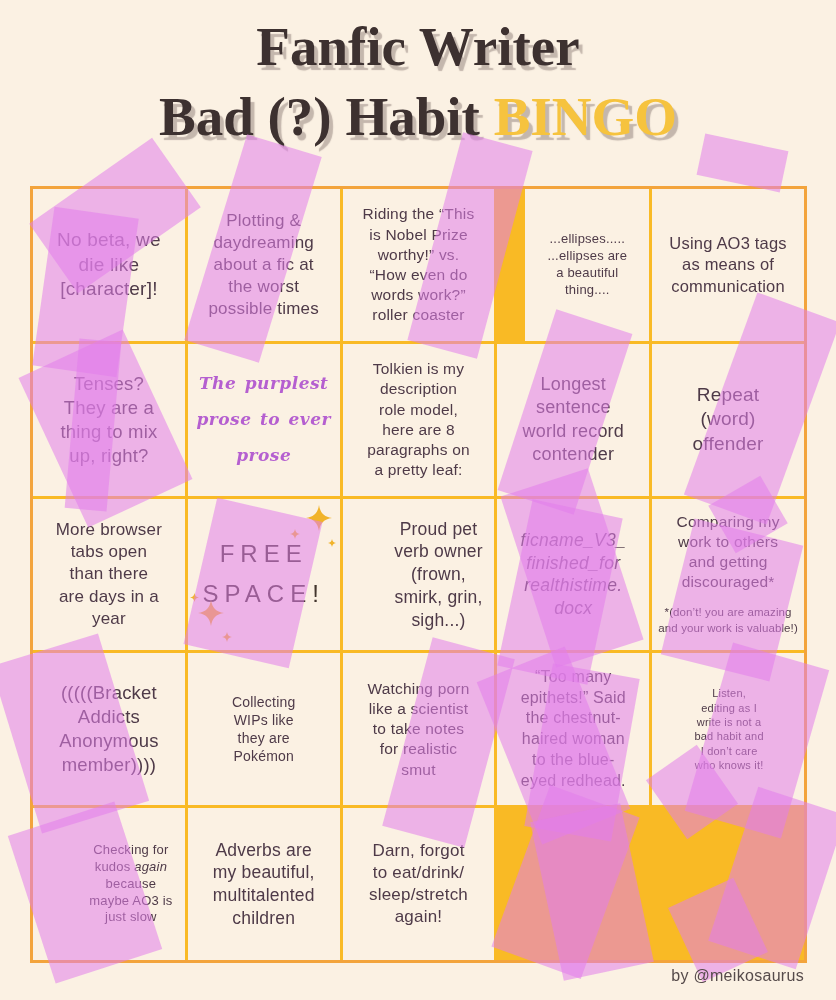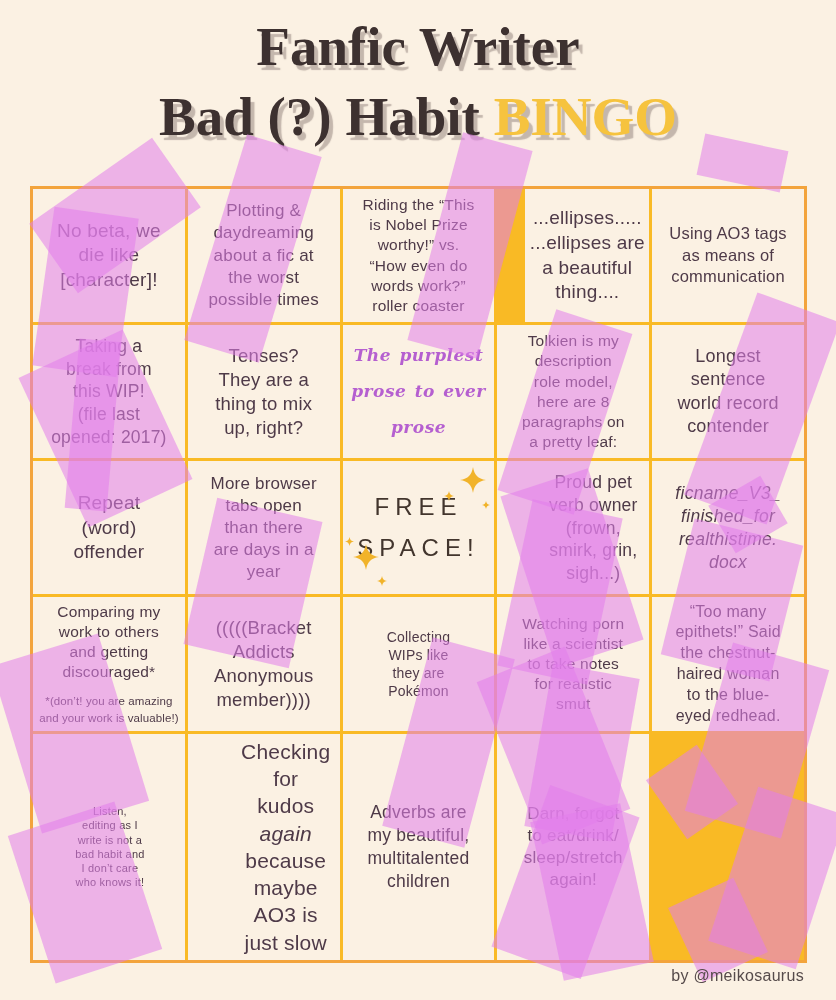--- a/index.html
+++ b/index.html
@@ -60,28 +60,25 @@
 <div class="bingo-grid" id="grid">
     <div class="cell" style="font-size: 19px;">
       <div class="txt">No beta, we<br>die like<br>[character]!</div>
     </div>
     <div class="cell" style="font-size: 17px;">
       <div class="txt">Plotting &amp;<br>daydreaming<br>about a fic at<br>the worst<br>possible times</div>
     </div>
     <div class="cell" style="font-size: 15.5px;">
       <div class="txt">Riding the “This<br>is Nobel Prize<br>worthy!” vs.<br>“How even do<br>words work?”<br>roller coaster</div>
     </div>
-    <div class="cell" style="font-size: 19px; margin-left: 28px;">
+    <div class="cell" style="font-size: 13px; margin-left: 28px;">
       <div class="txt">...ellipses.....<br>...ellipses are<br>a beautiful<br>thing....</div>
     </div>
     <div class="cell" style="font-size: 16.5px;">
       <div class="txt">Using AO3 tags<br>as means of<br>communication</div>
-    </div>
-    <div class="cell" style="font-size: 17.5px;">
-      <div class="txt">Taking a<br>break from<br>this WIP!<br>(file last<br>opened: 2017)</div>
     </div>
     <div class="cell" style="font-size: 18.5px;">
       <div class="txt">Tenses?<br>They are a<br>thing to mix<br>up, right?</div>
     </div>
     <div class="cell purple" style="font-size: 17px;">
       <div class="txt">The purplest<br>prose to ever<br>prose</div>
     </div>
     <div class="cell" style="font-size: 15.5px;">
       <div class="txt">Tolkien is my<br>description<br>role model,<br>here are 8<br>paragraphs on<br>a pretty leaf:</div>
     </div>
@@ -145,21 +142,21 @@
     </div>
     <div class="cell" style="font-size: 15.5px;">
       <div class="txt">Watching porn<br>like a scientist<br>to take notes<br>for realistic<br>smut</div>
     </div>
     <div class="cell" style="font-size: 16px;">
       <div class="txt">“Too many<br>epithets!” Said<br>the chestnut-<br>haired woman<br>to the blue-<br>eyed redhead.</div>
     </div>
     <div class="cell" style="font-size: 11px; padding-left: 6px;">
       <div class="txt">Listen,<br>editing as I<br>write is not a<br>bad habit and<br>I don’t care<br>who knows it!</div>
     </div>
-    <div class="cell" style="font-size: 21px; padding-left: 48px;">
+    <div class="cell" style="font-size: 13px; padding-left: 48px;">
       <div class="txt">Checking for<br>kudos <em>again</em><br>because<br>maybe AO3 is<br>just slow</div>
     </div>
     <div class="cell" style="font-size: 17.5px;">
       <div class="txt">Adverbs are<br>my beautiful,<br>multitalented<br>children</div>
     </div>
     <div class="cell" style="font-size: 17px;">
       <div class="txt">Darn, forgot<br>to eat/drink/<br>sleep/stretch<br>again!</div>
     </div>
   </div>
 

